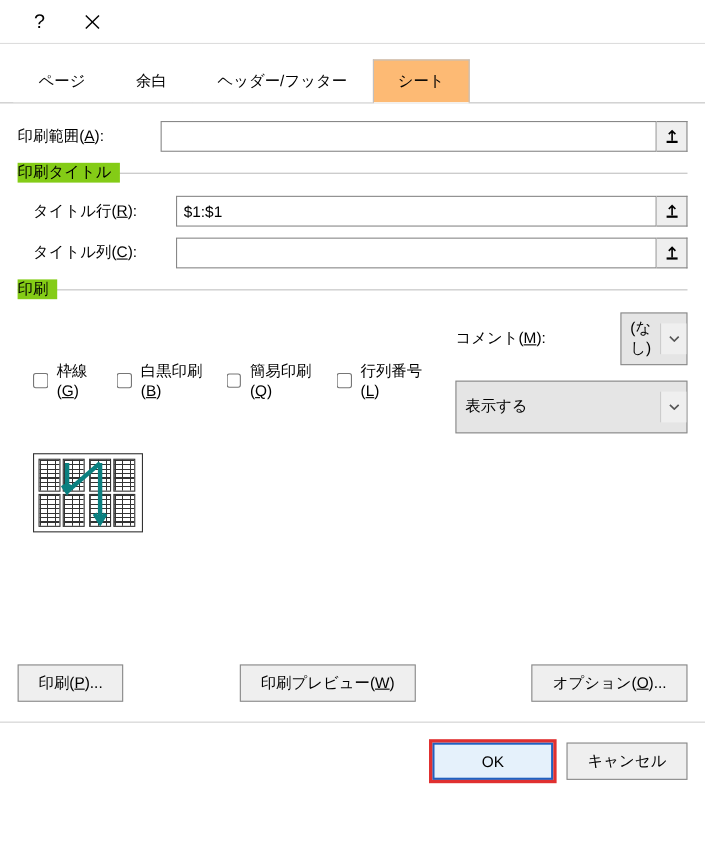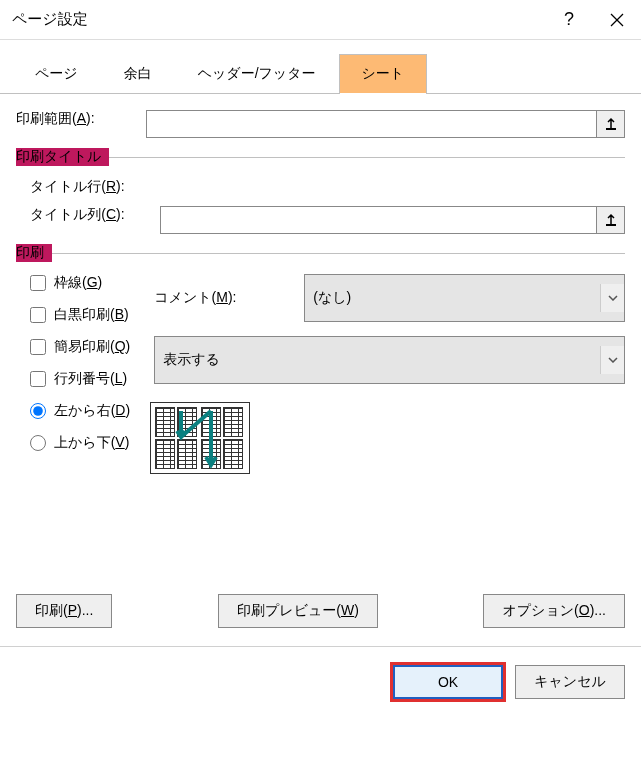--- a/index.html
+++ b/index.html
@@ -7,32 +7,32 @@
 .titlebar { display: flex; align-items: center; height: 40px; padding: 0 0 0 12px; border-bottom: 1px solid #ddd; }
 .titlebar-title { flex: 1; font-size: 15px; }
 .titlebar-help { width: 48px; height: 40px; display: flex; align-items: center; justify-content: center; font-size: 18px; cursor: pointer; }
 .titlebar-close { width: 48px; height: 40px; display: flex; align-items: center; justify-content: center; cursor: pointer; }
 .titlebar-close svg { width: 14px; height: 14px; }
 .tabs { display: flex; padding: 14px 12px 0 12px; border-bottom: 1px solid #c0c0c0; position: relative; }
 .tab { padding: 10px 22px; border: 1px solid transparent; border-bottom: none; cursor: pointer; font-size: 14px; background: #fff; margin-right: 0; position: relative; }
 .tab.active { border-color: #c0c0c0; background: #fdba74; z-index: 2; }
 .tab.active::after { content: ""; position: absolute; left: 0; right: 0; bottom: -1px; height: 1px; background: #fff; }
 .content { padding: 16px 16px 0 16px; }
-.row { display: flex; align-items: flex-start; margin-bottom: 10px; }
+.row { display: flex; align-items: center; margin-bottom: 10px; }
 .label { width: 130px; font-size: 14px; }
 .label-u { white-space: nowrap; }
 .input-wrap { flex: 1; display: flex; }
 .text-input { flex: 1; height: 28px; border: 1px solid #888; padding: 0 6px; font-size: 14px; font-family: inherit; }
 .ref-btn { width: 28px; height: 28px; border: 1px solid #888; border-left: none; background: #efefef; display: flex; align-items: center; justify-content: center; cursor: pointer; }
 .ref-btn svg { width: 12px; height: 14px; }
 .group-line { position: relative; margin-bottom: 12px; }
-.group-line-lbl { display: inline-block; background: #be185d; padding-right: 8px; position: relative; z-index: 1; }
+.group-line-lbl { display: inline-block; background: #84cc16; padding-right: 8px; position: relative; z-index: 1; }
 .group-line::after { content: ""; position: absolute; left: 0; right: 0; top: 50%; height: 1px; background: #c0c0c0; z-index: 0; }
 .indent { padding-left: 14px; }
-.checkboxes { display: flex; flex-direction: column; gap: 14px; }
+.checkboxes { display: flex; flex-direction: row; gap: 14px; }
 .check-row { display: flex; align-items: center; gap: 8px; }
 .check-row input[type=checkbox] { width: 16px; height: 16px; }
 .select-row { display: flex; align-items: center; margin-bottom: 14px; }
 .select-label { width: 150px; }
 .select-box { flex: 1; height: 48px; border: 1px solid #888; display: flex; align-items: center; background: #e5e5e5; }
 .select-text { flex: 1; padding: 0 8px; }
 .select-arrow { width: 24px; height: 28px; background: #efefef; border-left: 1px solid #ccc; display: flex; align-items: center; justify-content: center; cursor: pointer; }
 .select-arrow svg { width: 10px; height: 6px; }
 .print-section { display: flex; gap: 24px; margin-top: 6px; }
 .radios { display: flex; flex-direction: column; gap: 14px; margin-top: 4px; }
@@ -49,21 +49,20 @@
 .footer { display: flex; justify-content: flex-end; gap: 12px; padding: 0 16px 16px 16px; }
 .btn-ok { width: 110px; height: 34px; border: 2px solid #2060c0; outline: 3px solid #e03030; background: #e5f1fb; cursor: pointer; font-size: 14px; font-family: inherit; }
 .btn-cancel { width: 110px; height: 34px; border: 1px solid #888; background: #efefef; cursor: pointer; font-size: 14px; font-family: inherit; }
 u { text-decoration: underline; }
 .right-col { flex: 1; }
 </style>
 </head>
 <body>
 
 <div class="titlebar">
-  <div class="titlebar-title">ページ設定</div>
   <div class="titlebar-help">?</div>
   <div class="titlebar-close">
     <svg viewBox="0 0 14 14">
         <line x1="1" y1="1" x2="13" y2="13" stroke="#000" stroke-width="1.3"></line>
         <line x1="13" y1="1" x2="1" y2="13" stroke="#000" stroke-width="1.3"></line>
       </svg>
   </div>
 </div>
 
 <div class="tabs">
@@ -86,20 +85,29 @@
           </svg>
       </div>
     </div>
   </div>
 
   <div class="group-line"><span class="group-line-lbl">印刷タイトル</span></div>
 
   <div class="indent">
     <div class="row">
       <div class="label label-u"><span>タイトル行(</span><u>R</u><span>):</span></div>
+      <div class="input-wrap">
+        <input class="text-input" type="text" value="$1:$1" style="">
+        <div class="ref-btn">
+          <svg viewBox="0 0 12 14">
+              <path d="M6 2 L6 11 M3 5 L6 2 L9 5" stroke="#000" stroke-width="1.5" fill="none"></path>
+              <rect x="1" y="11" width="10" height="2" fill="#000"></rect>
+            </svg>
+        </div>
+      </div>
     </div>
     <div class="row">
       <div class="label label-u"><span>タイトル列(</span><u>C</u><span>):</span></div>
       <div class="input-wrap">
         <input class="text-input" type="text" value="" style="">
         <div class="ref-btn">
           <svg viewBox="0 0 12 14">
               <path d="M6 2 L6 11 M3 5 L6 2 L9 5" stroke="#000" stroke-width="1.5" fill="none"></path>
               <rect x="1" y="11" width="10" height="2" fill="#000"></rect>
             </svg>
@@ -149,30 +157,20 @@
                 <path d="M1 1 L5 5 L9 1" stroke="#555" stroke-width="1.5" fill="none"></path>
               </svg>
             </div>
         </div>
       </div>
     </div>
   </div>
 
 
   <div class="indent" style="display:flex;gap:20px;align-items:flex-start">
-    <div class="radios">
-      <label class="radio-row">
-          <input type="radio" name="order" checked="" style="">
-          <span><span>左から右(</span><u>D</u><span>)</span></span>
-        </label>
-      <label class="radio-row">
-          <input type="radio" name="order" style="">
-          <span><span>上から下(</span><u>V</u><span>)</span></span>
-        </label>
-    </div>
     <div class="order-icon">
       <div class="order-half">
           <div class="sheet-mini"></div>
           <div class="sheet-mini"></div>
           <div class="sheet-mini"></div>
           <div class="sheet-mini"></div>
         </div>
       <div class="order-half">
           <div class="sheet-mini"></div>
           <div class="sheet-mini"></div>

